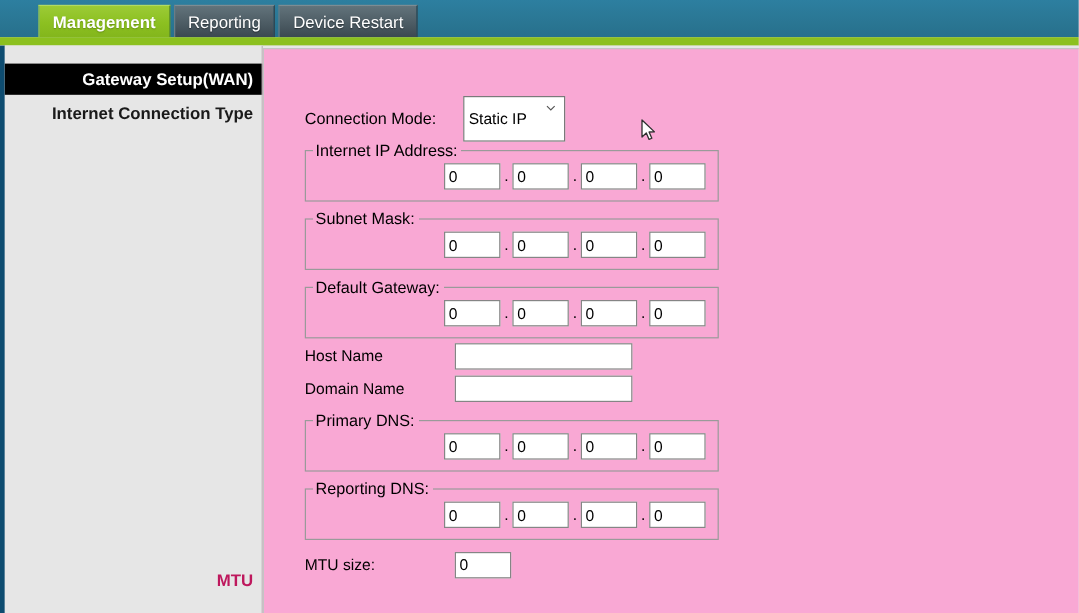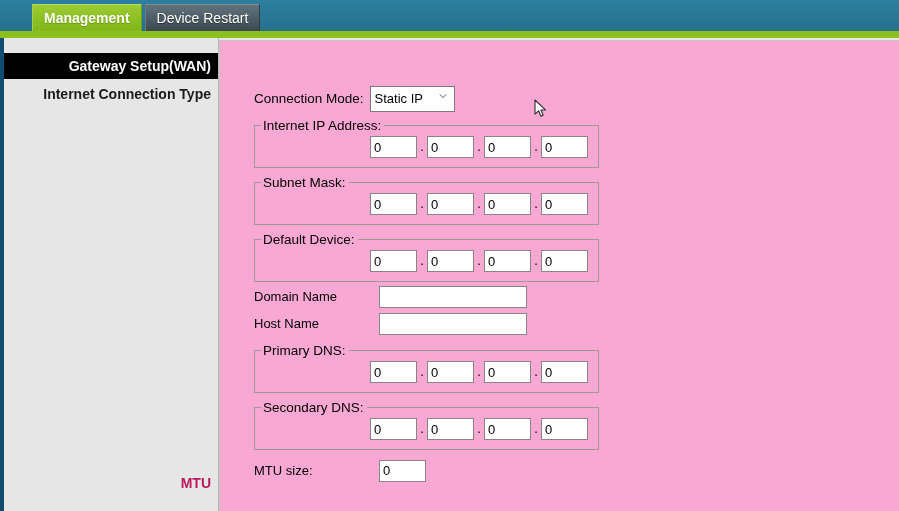--- a/index.html
+++ b/index.html
@@ -158,23 +158,23 @@
     color: #000;
     white-space: nowrap;
   }
   .lbl-w {
     width: 125px;
   }
 
   select.mode {
     font-family: "Liberation Sans", sans-serif;
     font-size: 13px;
-    height: 26px;
+    height: 38px;
     padding: 1px 2px 1px 4px;
-    margin-left: 6px;
+    margin-left: 22px;
     border: 1px solid #7a7a7a;
     background: #ffffff;
     color: #000;
     border-radius: 0;
     -webkit-appearance: none;
     appearance: none;
     width: 85px;
     box-sizing: border-box;
   }
   .select-wrap {
@@ -273,20 +273,21 @@
     height: 20px;
     pointer-events: none;
   }
 </style>
 </head>
 <body>
 
 <div id="tabbar">
   <div class="tabstrip">
     <div class="tab active">Management</div>
+    <div class="tab">Reporting</div>
     <div class="tab">Device Restart</div>
   </div>
 </div>
 <div id="greenbar"></div>
 <div id="greyband"></div>
 <div id="leftedge"></div>
 
 <div id="sidebar">
   <div class="side-item primary">Gateway Setup(WAN)</div>
   <div class="side-item secondary">Internet Connection Type</div>
@@ -329,57 +330,57 @@
         <span class="dot">.</span>
         <input class="octet" type="text" value="0" style="">
         <span class="dot">.</span>
         <input class="octet" type="text" value="0" style="">
         <span class="dot">.</span>
         <input class="octet" type="text" value="0" style="">
       </div>
     </fieldset>
 
     <fieldset class="group">
-      <legend>Default Device:</legend>
+      <legend>Default Gateway:</legend>
       <div class="octets">
         <input class="octet" type="text" value="0" style="">
         <span class="dot">.</span>
         <input class="octet" type="text" value="0" style="">
         <span class="dot">.</span>
         <input class="octet" type="text" value="0" style="">
         <span class="dot">.</span>
         <input class="octet" type="text" value="0" style="">
       </div>
     </fieldset>
+
+    <div class="name-row">
+      <span class="lbl lbl-w">Host Name</span>
+      <input class="wide" type="text" value="" style="">
+    </div>
 
     <div class="name-row">
       <span class="lbl lbl-w">Domain Name</span>
       <input class="wide" type="text" value="" style="">
     </div>
 
-    <div class="name-row">
-      <span class="lbl lbl-w">Host Name</span>
-      <input class="wide" type="text" value="" style="">
-    </div>
-
     <fieldset class="group">
       <legend>Primary DNS:</legend>
       <div class="octets">
         <input class="octet" type="text" value="0" style="">
         <span class="dot">.</span>
         <input class="octet" type="text" value="0" style="">
         <span class="dot">.</span>
         <input class="octet" type="text" value="0" style="">
         <span class="dot">.</span>
         <input class="octet" type="text" value="0" style="">
       </div>
     </fieldset>
 
     <fieldset class="group">
-      <legend>Secondary DNS:</legend>
+      <legend>Reporting DNS:</legend>
       <div class="octets">
         <input class="octet" type="text" value="0" style="">
         <span class="dot">.</span>
         <input class="octet" type="text" value="0" style="">
         <span class="dot">.</span>
         <input class="octet" type="text" value="0" style="">
         <span class="dot">.</span>
         <input class="octet" type="text" value="0" style="">
       </div>
     </fieldset>

